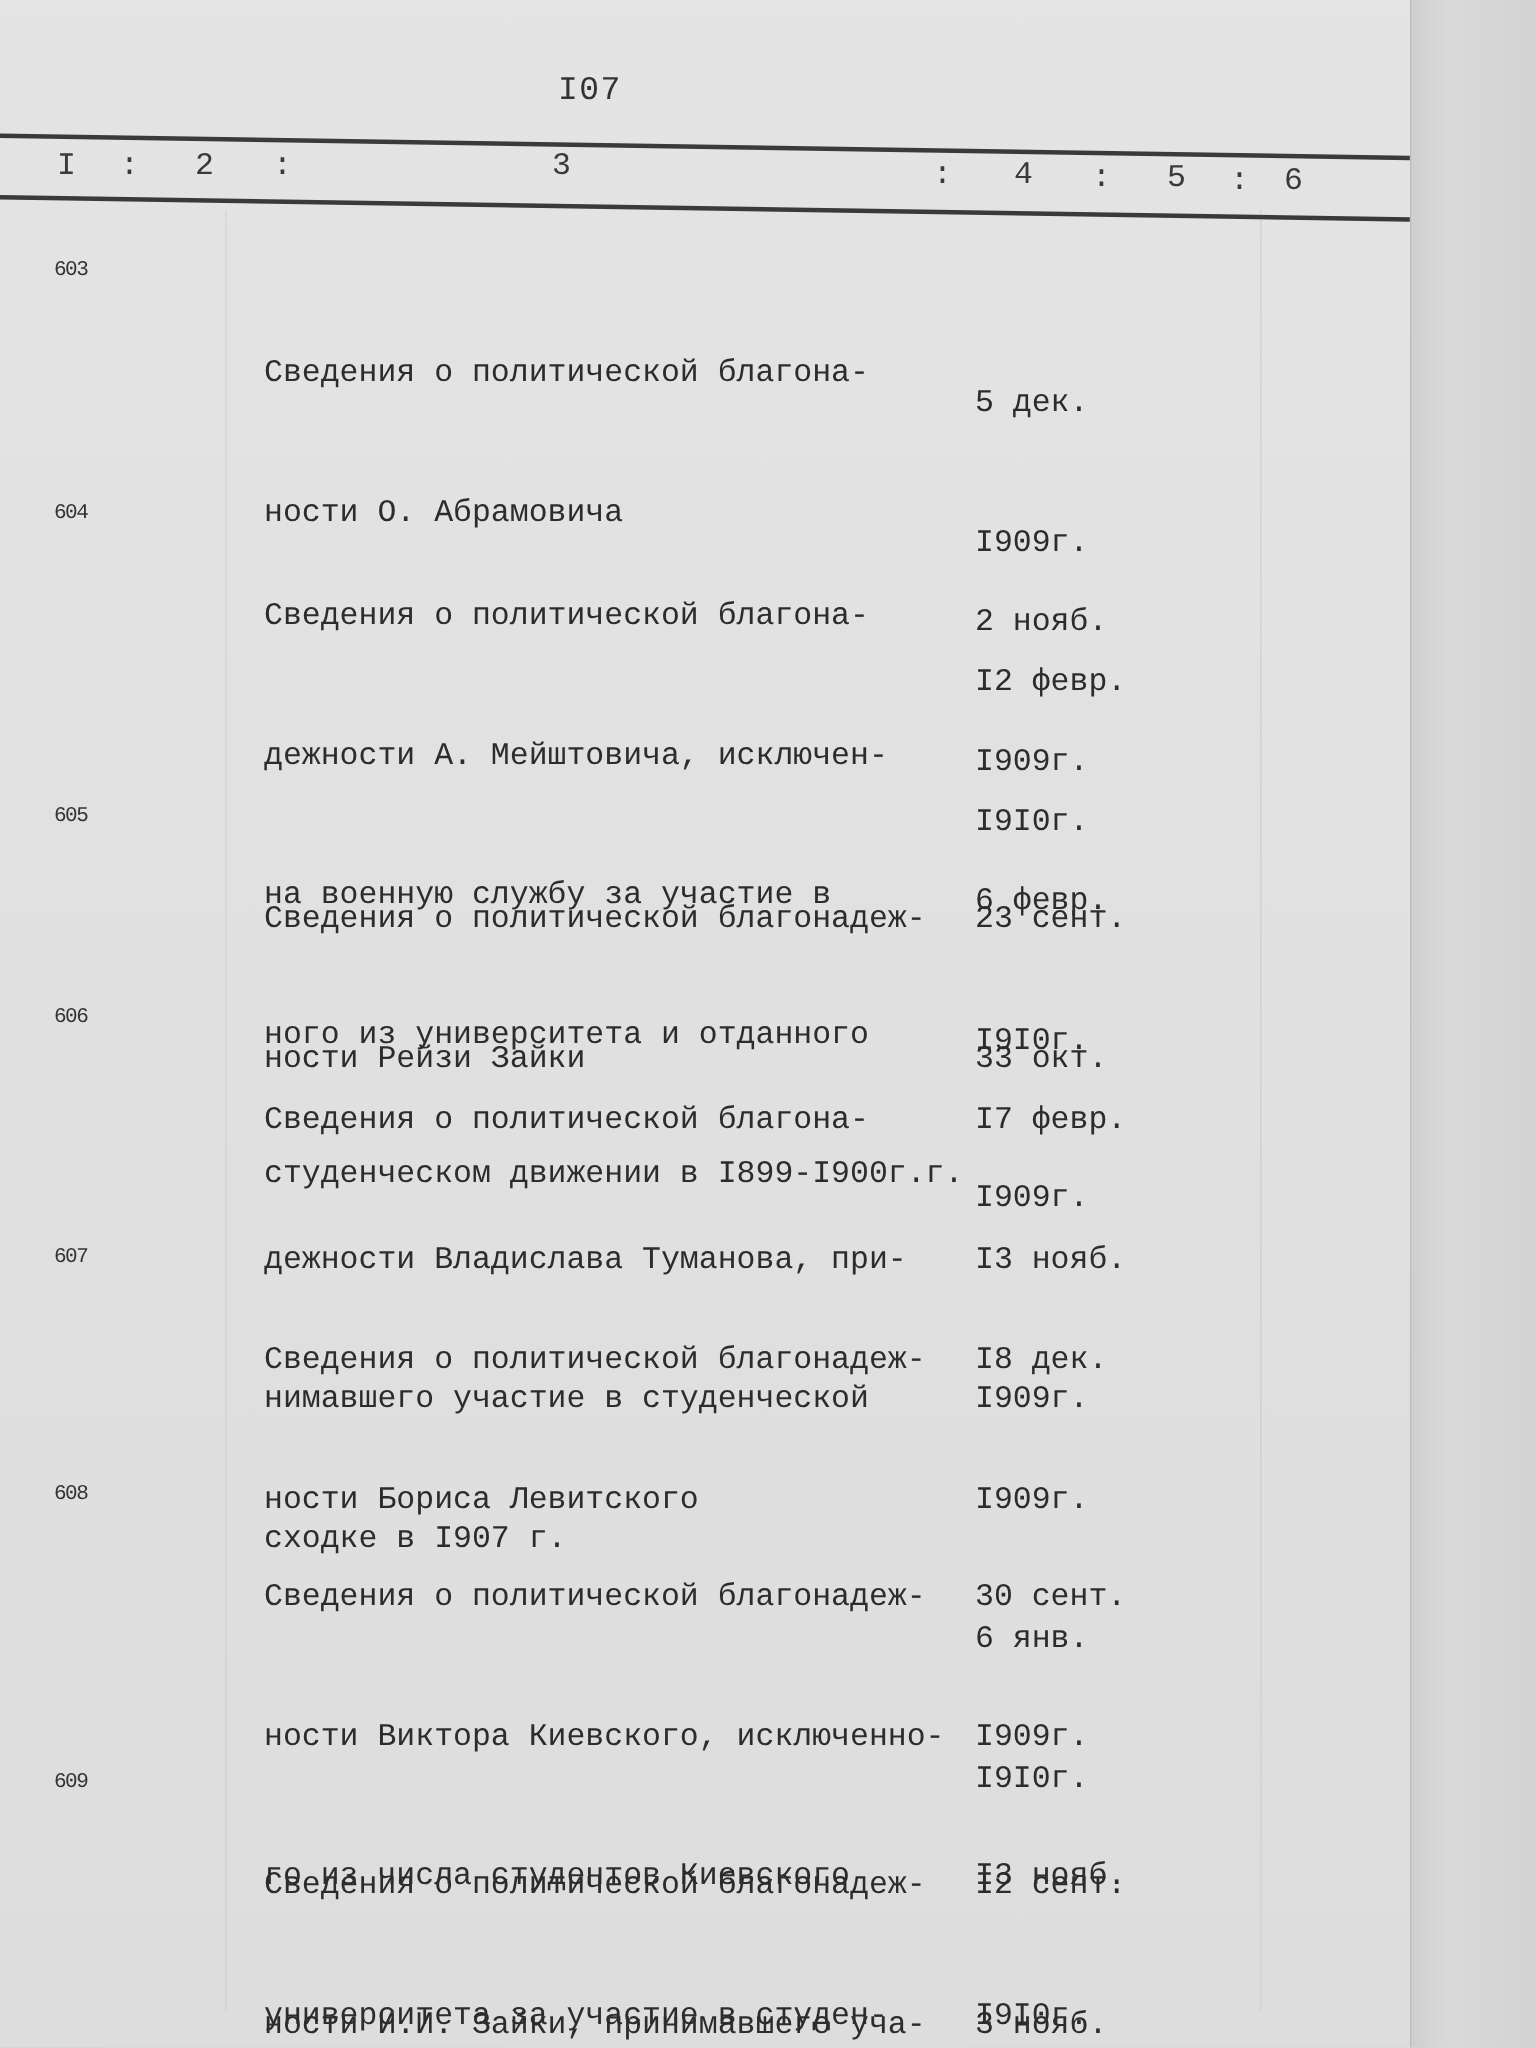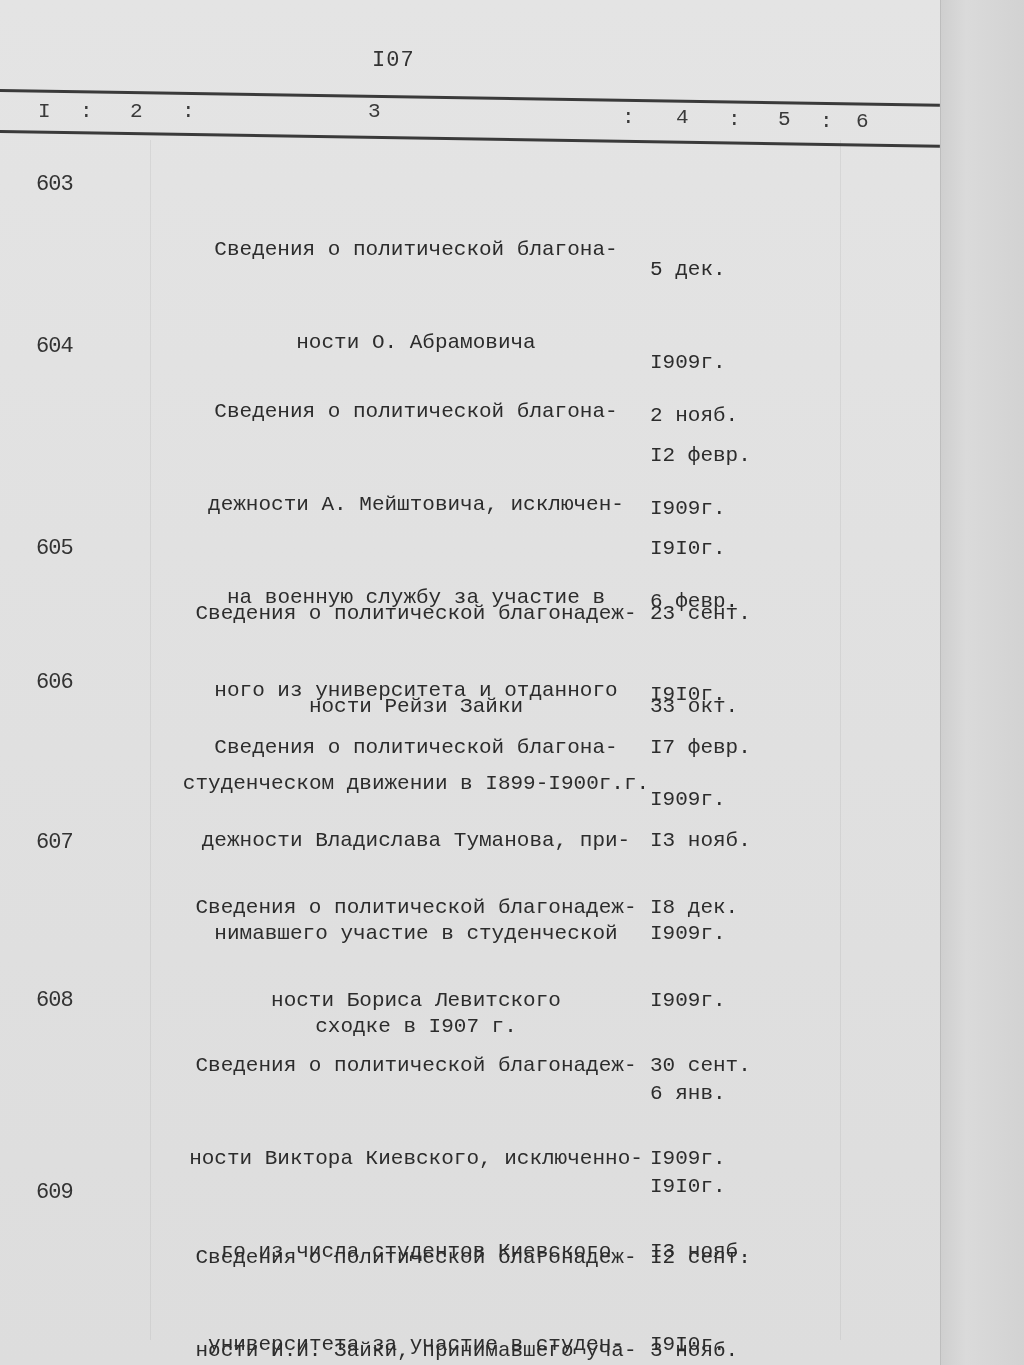--- a/index.html
+++ b/index.html
@@ -55,33 +55,32 @@
   .colhead {
     position: absolute;
     top: 100px;
     font-size: 21px;
     color: #3a3a3a;
   }
   .entry { position: absolute; left: 0; width: 940px; }
   .num {
     position: absolute;
     left: 36px;
-    font-size: 22px;
+    font-size: 14px;
     color: #333;
     letter-spacing: -1px;
   }
   .desc {
     position: absolute;
     left: 176px;
     width: 480px;
     font-size: 21px;
     line-height: 31px;
     white-space: pre;
     color: #2c2c2c;
-    text-align: center;
   }
   .dates {
     position: absolute;
     left: 650px;
     font-size: 21px;
     line-height: 31px;
     white-space: pre;
     color: #2c2c2c;
   }
   .desc .line, .dates .line { display: block; }

